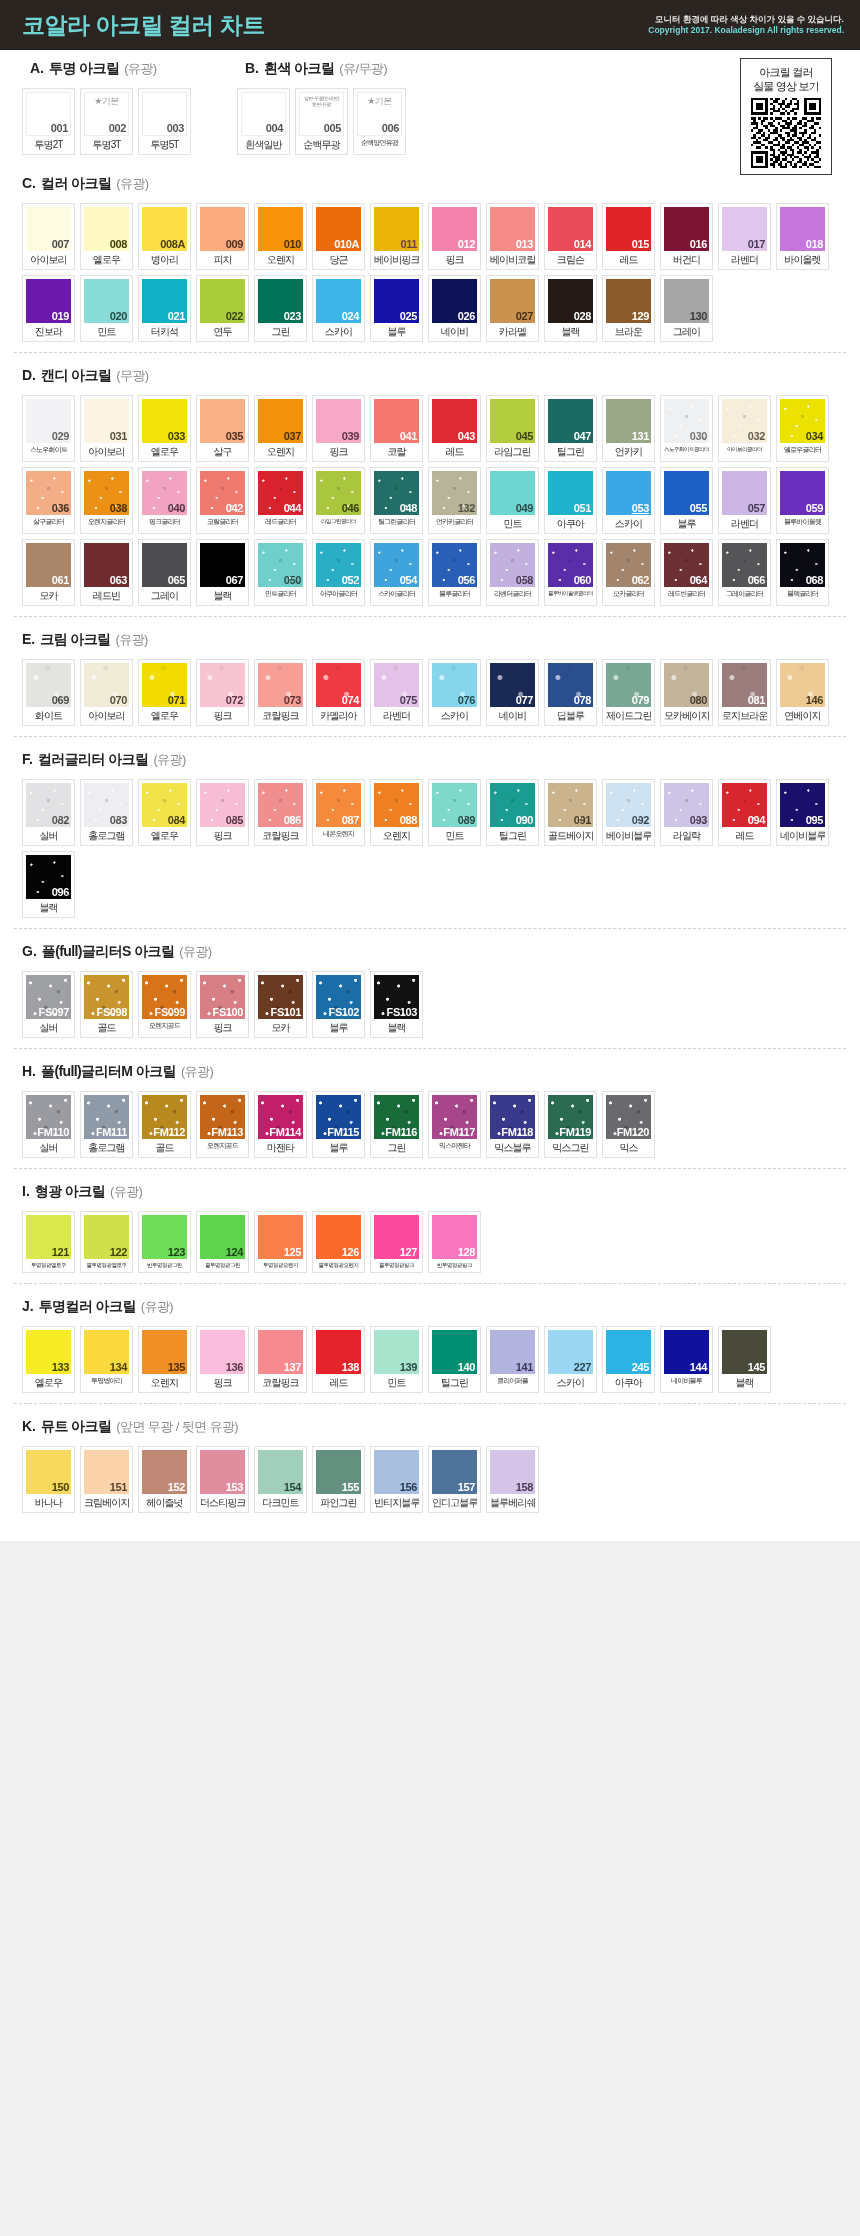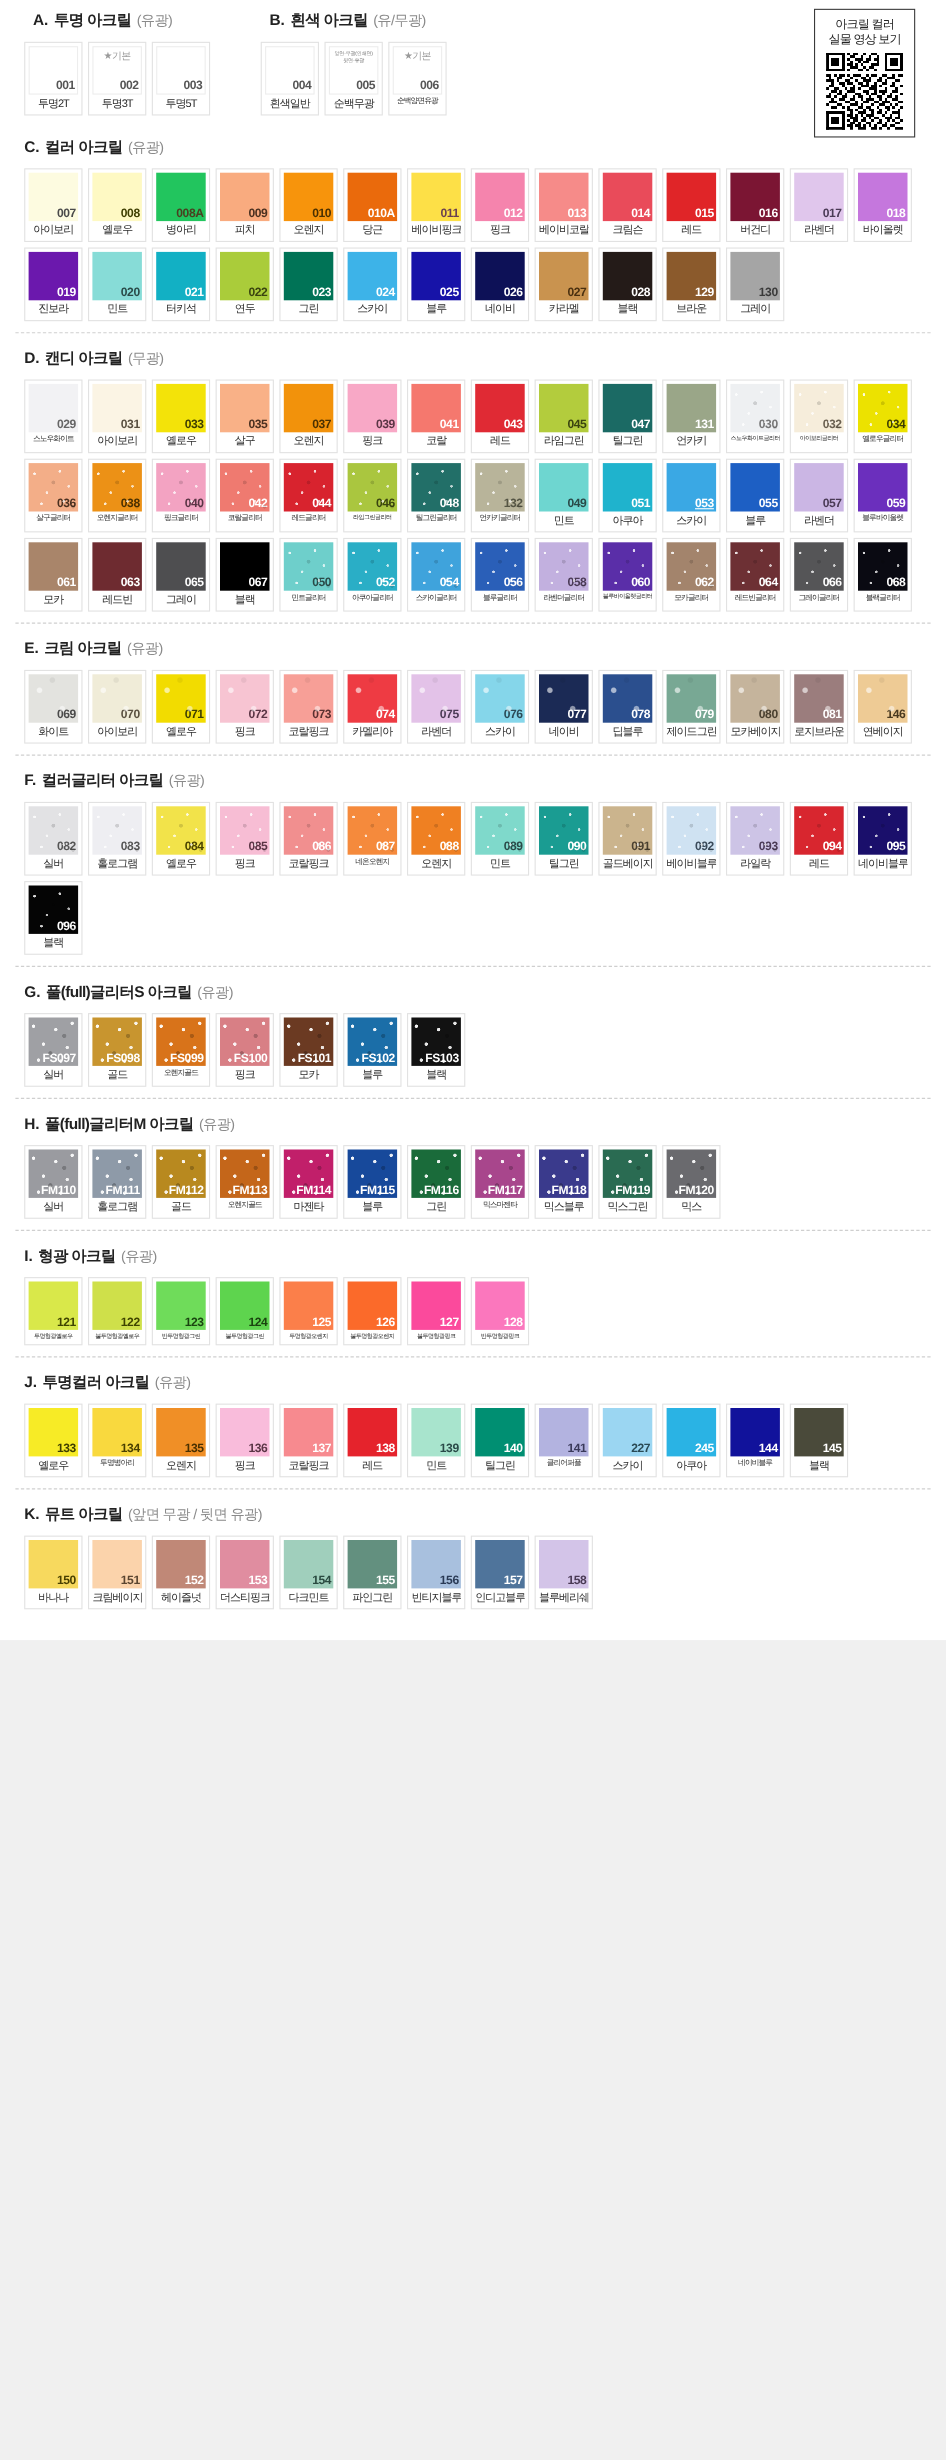--- a/index.html
+++ b/index.html
@@ -140,20 +140,27 @@
       radial-gradient(circle at 68% 71%, rgba(255,255,255,.5) 0 2px, transparent 3px),
       radial-gradient(circle at 48% 12%, rgba(0,0,0,.06) 0 2px, transparent 3px);
     pointer-events: none;
   }
 </style>
 </head>
 <body>
 
 <div class="page">
 
+  <div class="header">
+    <div class="header-title">코알라 아크릴 컬러 차트</div>
+    <div class="header-notes">
+      <div class="header-note1">모니터 환경에 따라 색상 차이가 있을 수 있습니다.</div>
+      <div class="header-note2">Copyright 2017. Koaladesign All rights reserved.</div>
+    </div>
+  </div>
 
   <div class="content">
 
     <div class="top-row">
       <div class="topblock a" id="blockA">
           <div class="section-head">
             <span class="sec-letter">A.</span>
             <span class="sec-name">투명 아크릴</span>
             <span class="sec-sub">(유광)</span>
           </div>
@@ -439,21 +446,21 @@
               </div>
               <div class="sw-name">아이보리</div>
             </div>
             <div class="sw">
               <div class="sw-chip" style="background: #fef9c3; padding-left: 24px;">
                 <div class="sw-code" style="color: rgb(63, 63, 0);">008</div>
               </div>
               <div class="sw-name">옐로우</div>
             </div>
             <div class="sw">
-              <div class="sw-chip" style="background: #22c55e; padding-left: 18px;">
+              <div class="sw-chip" style="background: #fde047; padding-left: 18px;">
                 <div class="sw-code" style="color: rgb(74, 64, 32);">008A</div>
               </div>
               <div class="sw-name">병아리</div>
             </div>
             <div class="sw">
               <div class="sw-chip" style="background: rgb(249, 171, 127);">
                 <div class="sw-code" style="color: rgb(74, 48, 32);">009</div>
               </div>
               <div class="sw-name">피치</div>
             </div>
@@ -463,21 +470,21 @@
               </div>
               <div class="sw-name">오렌지</div>
             </div>
             <div class="sw">
               <div class="sw-chip" style="background: rgb(234, 106, 12);">
                 <div class="sw-code" style="color: rgb(255, 255, 255);">010A</div>
               </div>
               <div class="sw-name">당근</div>
             </div>
             <div class="sw">
-              <div class="sw-chip" style="background: #fde047;">
+              <div class="sw-chip" style="background: #eab308;">
                 <div class="sw-code" style="color: rgb(106, 64, 80);">011</div>
               </div>
               <div class="sw-name">베이비핑크</div>
             </div>
             <div class="sw">
               <div class="sw-chip" style="background: rgb(245, 132, 173);">
                 <div class="sw-code" style="color: rgb(255, 255, 255);">012</div>
               </div>
               <div class="sw-name">핑크</div>
             </div>

